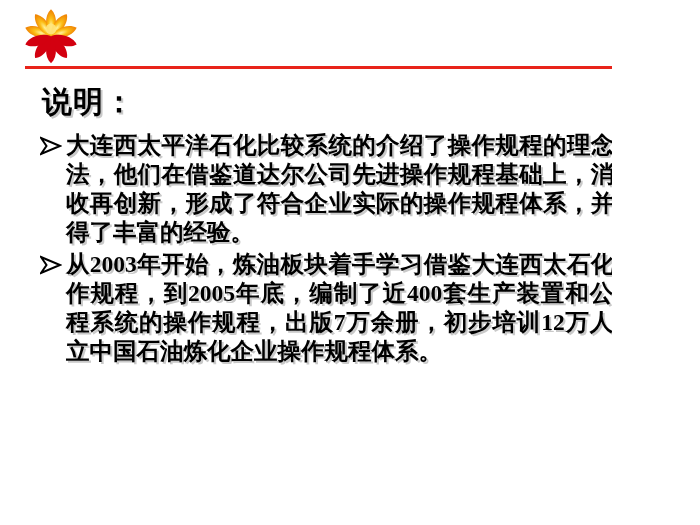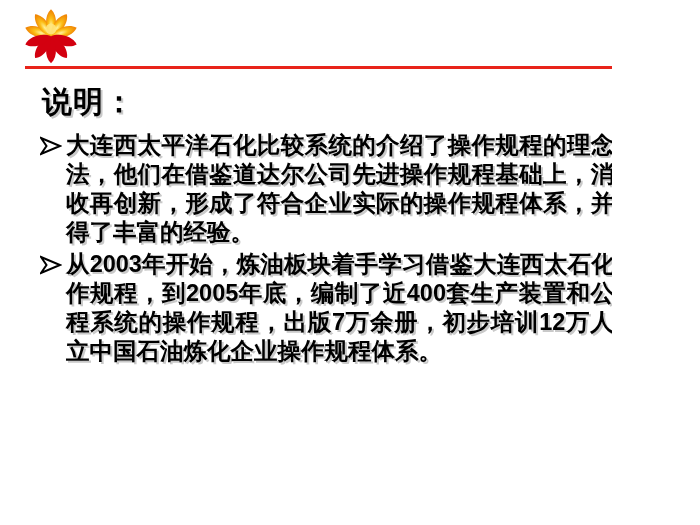--- a/index.html
+++ b/index.html
@@ -1,18 +1,18 @@
 <!DOCTYPE html>
 <html><head>
 <meta charset="utf-8">
 <style>
   html,body{margin:0;padding:0;background:#fff;}
   .slide{
     position:relative;width:612px;height:525px;background:#ffffff;overflow:hidden;
-    font-family:Liberation Sans, sans-serif;
+    font-family:Liberation Serif, serif;
   }
   .logo{position:absolute;left:21px;top:5px;width:60px;height:60px;}
   .rule{position:absolute;left:25px;top:66px;width:651px;height:3px;background:#e8231a;}
   .content{position:absolute;left:40px;top:82px;width:622px;}
   .title{
     font-size:30px;font-weight:bold;color:#000;margin:0 0 8px 2px;
     text-shadow:2px 2px 0 #c9c9c9;letter-spacing:1px;
   }
   .bullet{display:flex;align-items:flex-start;margin-bottom:3px;}
   .marker{flex:0 0 26px;padding-top:5px;}

